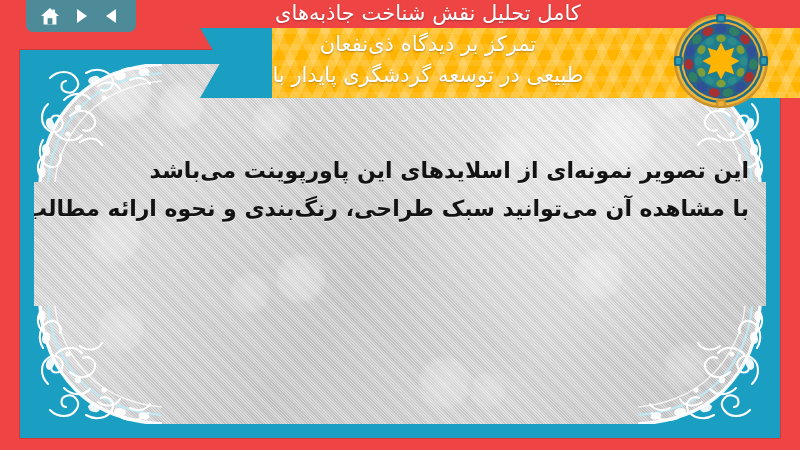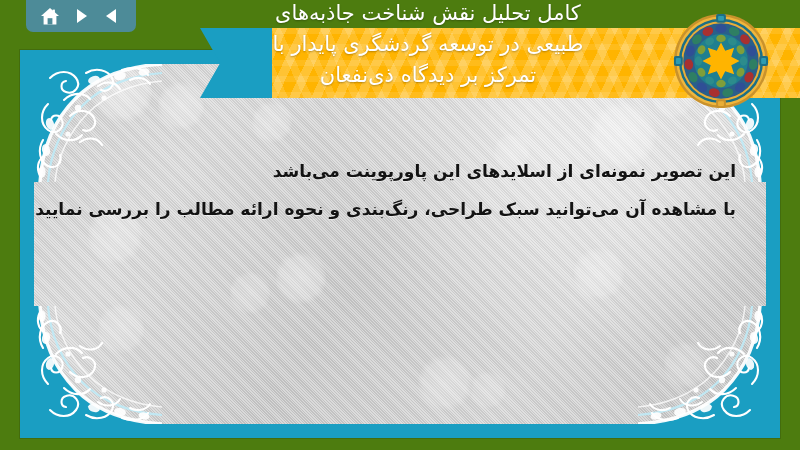--- a/index.html
+++ b/index.html
@@ -3,21 +3,21 @@
 <meta charset="utf-8">
 <title>Slide Preview</title>
 <style>
   html,body{margin:0;padding:0;}
   body{
     width:800px;height:450px;overflow:hidden;
     background:#3b3b3b;
     font-family:"DejaVu Sans","Liberation Sans",sans-serif;
     position:relative;
   }
-  #stage{position:absolute;inset:0;width:800px;height:450px;overflow:hidden;background:#4d7c0f;}
+  #stage{position:absolute;inset:0;width:800px;height:450px;overflow:hidden;background:#ef4444;}
 
   
   #navbar{
     position:absolute;left:26px;top:-12px;width:110px;height:44px;
     background:#4d8b98;border-radius:7px;
     display:flex;align-items:flex-end;justify-content:space-around;
     padding:0 8px 4px 8px;box-sizing:border-box;z-index:40;
   }
   .navbtn{width:26px;height:24px;display:flex;align-items:center;justify-content:center;cursor:pointer;}
   .navbtn svg{display:block;}
@@ -97,23 +97,23 @@
 
   
   .corner{position:absolute;width:128px;height:118px;pointer-events:none;z-index:6;}
   #c-tl{left:0;top:0;}
   #c-tr{right:0;top:0;transform:scaleX(-1);}
   #c-bl{left:0;bottom:0;transform:scaleY(-1);}
   #c-br{right:0;bottom:0;transform:scale(-1,-1);}
 
   
   #bodytext{
-    position:absolute;left:40px;right:30px;top:88px;
+    position:absolute;left:40px;right:17px;top:88px;
     direction:rtl;text-align:right;z-index:8;
-    color:#131313;font-size:17px;line-height:38px;font-weight:600;
+    color:#131313;font-size:22px;line-height:38px;font-weight:600;
     text-shadow:0 1px 0 rgba(255,255,255,.45);
   }
   #bodytext p{margin:0;white-space:nowrap;}
 </style>
 </head>
 <body>
 
 <div id="stage">
 
   <div id="navbar">
@@ -142,22 +142,22 @@
     </div>
   </div>
 
   <div id="headerband">
     <div id="yellowband"></div>
     <div id="pennant"></div>
   </div>
 
   <div id="titletext">
     <div>کامل تحلیل نقش شناخت جاذبه‌های</div>
+    <div>تمرکز بر دیدگاه ذی‌نفعان</div>
     <div>طبیعی در توسعه گردشگری پایدار با</div>
-    <div>تمرکز بر دیدگاه ذی‌نفعان</div>
   </div>
 
   <div id="medallion">
     <svg width="98" height="98" viewBox="0 0 100 100">
       <defs>
         <g id="petal">
           <ellipse cx="0" cy="0" rx="4.6" ry="3.2"></ellipse>
         </g>
       </defs>
 

